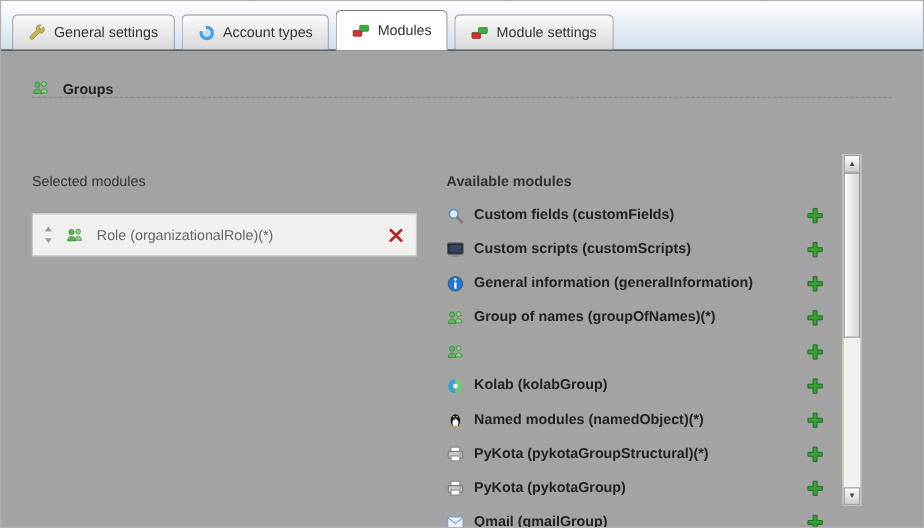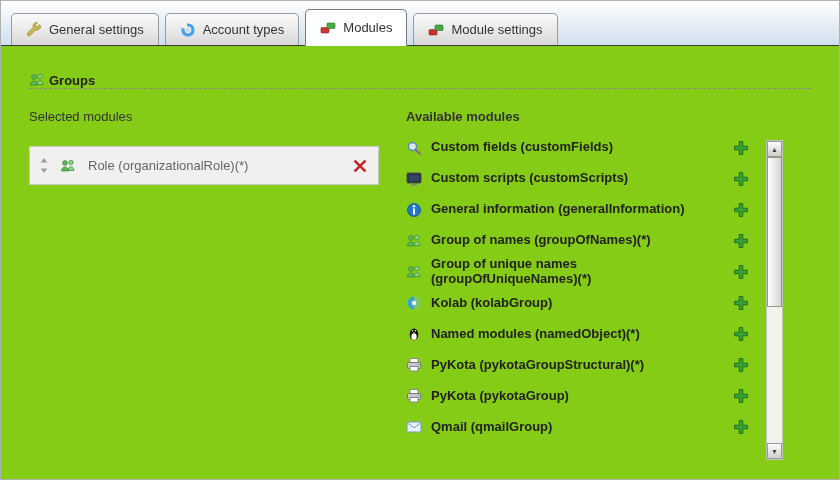--- a/index.html
+++ b/index.html
@@ -7,21 +7,21 @@
   body {
     font-family: "Liberation Sans", "DejaVu Sans", sans-serif;
     font-size: 13px;
     color: #222;
     background: #fff;
   }
   .page {
     width: 840px; height: 480px;
     border: 1px solid #b0b0b0;
     overflow: hidden;
-    background: #84cc16;
+    background: #a3a3a3;
   }
   
   .tabbar {
     height: 45px;
     background: linear-gradient(#ffffff, #cfdfee);
     border-bottom: 1px solid #3c3c3c;
     display: flex;
     align-items: flex-end;
     padding: 0 0 0 10px;
     gap: 6px;
@@ -49,28 +49,28 @@
     position: relative;
     z-index: 2;
     text-align: center;
   }
   .i16 { width: 16px; height: 16px; display: block; flex-shrink: 0; }
   
   .content { padding: 26px 28px 0 28px; }
   .section-head {
     display: flex;
     align-items: center;
-    gap: 4px;
+    gap: 12px;
     font-weight: bold;
     border-bottom: 1px dashed #8a8a8a;
   }
   .cols { display: flex; margin-top: 20px; }
   .col-left { width: 377px; flex-shrink: 0; }
   .col-right { flex: 1; position: relative; font-weight: bold; }
-  .col-heading { color: #333; height: 17px; }
+  .col-heading { color: #333; height: 17px; margin-top: 48px; }
   
   .selected-item {
     margin-top: 20px;
     width: 350px;
     height: 39px;
     background: #f0f0ee;
     border: 1px solid #c8c8c8;
     display: flex;
     align-items: center;
     gap: 12px;
@@ -279,21 +279,20 @@
 
           <div class="mod-row">
             <span class="i16">
               <svg viewBox="0 0 16 16" width="16" height="16">
                   <circle cx="11" cy="4.5" r="2.2" fill="#8bd48b" stroke="#2d7a2d" stroke-width="0.6"></circle>
                   <path d="M8 12.5c0-2.3 1.4-3.8 3-3.8s3 1.5 3 3.8z" fill="#8bd48b" stroke="#2d7a2d" stroke-width="0.6"></path>
                   <circle cx="5" cy="5" r="2.4" fill="#5cb85c" stroke="#2d7a2d" stroke-width="0.6"></circle>
                   <path d="M1.5 13c0-2.5 1.6-4 3.5-4s3.5 1.5 3.5 4z" fill="#5cb85c" stroke="#2d7a2d" stroke-width="0.6"></path>
                 </svg>
             </span>
-            <span class="mod-label">Group of unique names (groupOfUniqueNames)(*)</span>
             <button class="icon-btn">
               <svg class="i16" viewBox="0 0 16 16" width="16" height="16">
                   <path d="M6.2 1.5h3.6v4.7h4.7v3.6H9.8v4.7H6.2v-4.7H1.5V6.2h4.7z" fill="#36a136" stroke="#156515" stroke-width="0.8"></path>
                 </svg>
             </button>
           </div>
 
           <div class="mod-row">
             <span class="i16">
               <svg viewBox="0 0 16 16" width="16" height="16">

